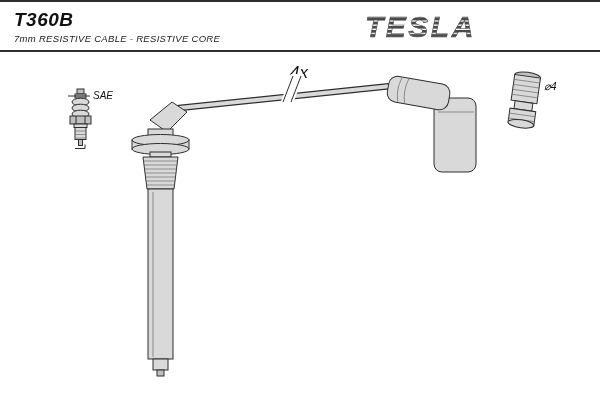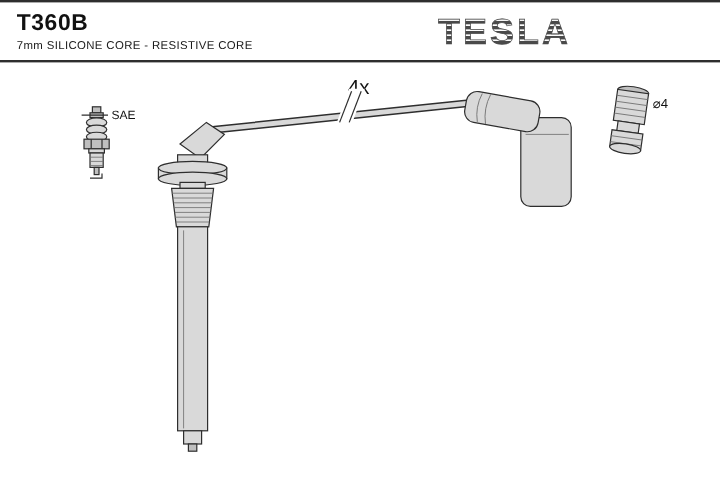--- a/index.html
+++ b/index.html
@@ -6,20 +6,21 @@
   body { width: 600px; height: 400px; overflow: hidden; background: #fff; }
 
   .page {
     position: relative;
     width: 600px;
     height: 324px;
     box-sizing: border-box;
     background: var(--paper, #fff);
     border-top: 2px solid var(--line, #2e2e2e);
     font-family: "Liberation Sans", sans-serif;
+    font-style: italic;
   }
 
   .header {
     position: absolute;
     top: 0; left: 0; right: 0;
     height: 48px;
     border-bottom: 2px solid var(--line, #2e2e2e);
   }
   .part-number {
     position: absolute;
@@ -70,21 +71,21 @@
   .t-small{ font-family: "Liberation Sans", sans-serif; font-size: 11px; fill: #111; }
   .t-sae  { font-family: "Liberation Sans", sans-serif; font-size: 10px; fill: #111; }
 </style>
 </head>
 <body>
 
 <div class="page">
 
   <div class="header">
     <div class="part-number">T360B</div>
-    <div class="subtitle">7mm SILICONE CORE - RESISTIVE CORE</div>
+    <div class="subtitle">7mm RESISTIVE CABLE - RESISTIVE CORE</div>
     <svg class="logo" viewBox="0 0 130 36" aria-hidden="true">
       <defs>
         <pattern id="logoStripes" width="6" height="4.2" patternUnits="userSpaceOnUse">
           <rect width="6" height="4.2" class="logo-dark-fill"></rect>
           <rect y="2.9" width="6" height="1.3" fill="#ffffff"></rect>
         </pattern>
       </defs>
       <text x="1" y="28" class="logo-text" fill="url(#logoStripes)">TESLA</text>
     </svg>
   </div>

